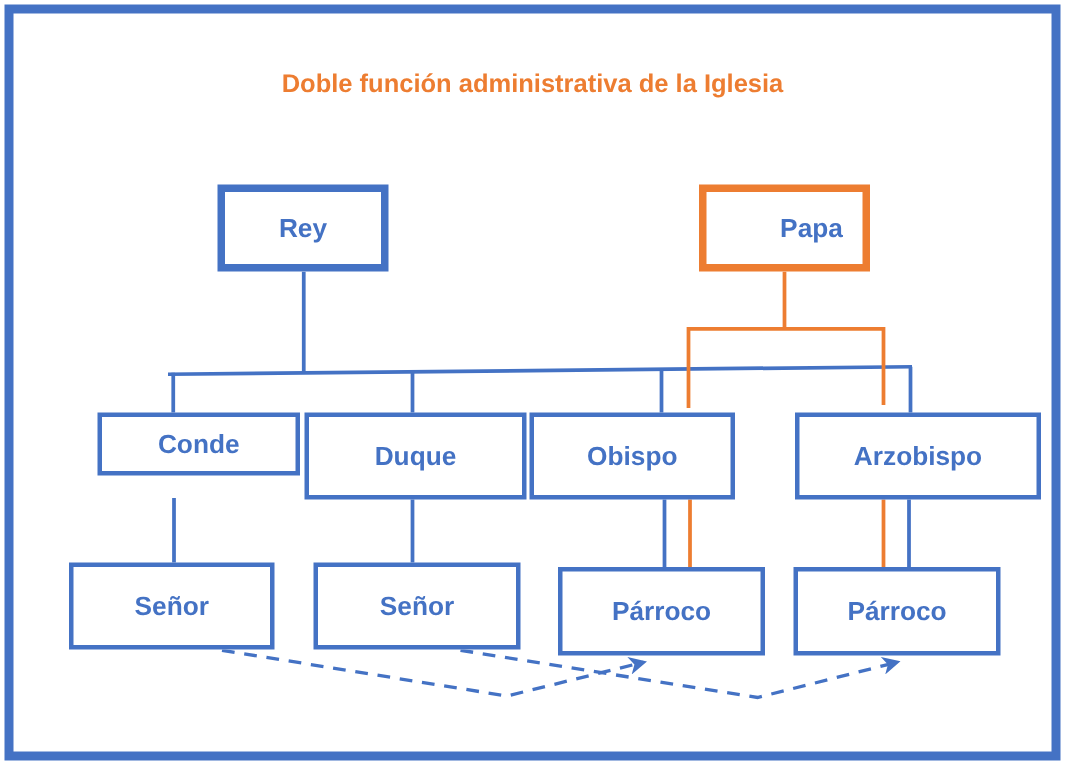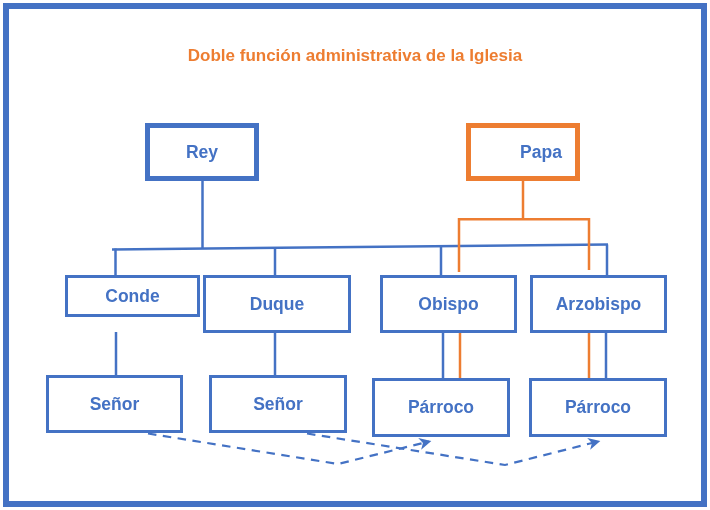--- a/index.html
+++ b/index.html
@@ -85,25 +85,25 @@
   </div>
 
   <div class="node" style="left:41px;top:275px;width:135px;height:42px;margin-left:24px;">
     <span class="label">Conde</span>
   </div>
 
   <div class="node" style="left:203px;top:275px;width:148px;height:58px;">
     <span class="label">Duque</span>
   </div>
 
-  <div class="node" style="left:380px;top:275px;width:137px;height:58px;">
+  <div class="node" style="left:353px;top:275px;width:137px;height:58px;">
     <span class="label">Obispo</span>
   </div>
 
-  <div class="node" style="left:530px;top:275px;width:137px;height:58px;">
+  <div class="node" style="left:530px;top:275px;width:164px;height:58px;">
     <span class="label">Arzobispo</span>
   </div>
 
   <div class="node" style="left:46px;top:375px;width:137px;height:58px;">
     <span class="label">Señor</span>
   </div>
 
   <div class="node" style="left:209px;top:375px;width:138px;height:58px;">
     <span class="label">Señor</span>
   </div>

